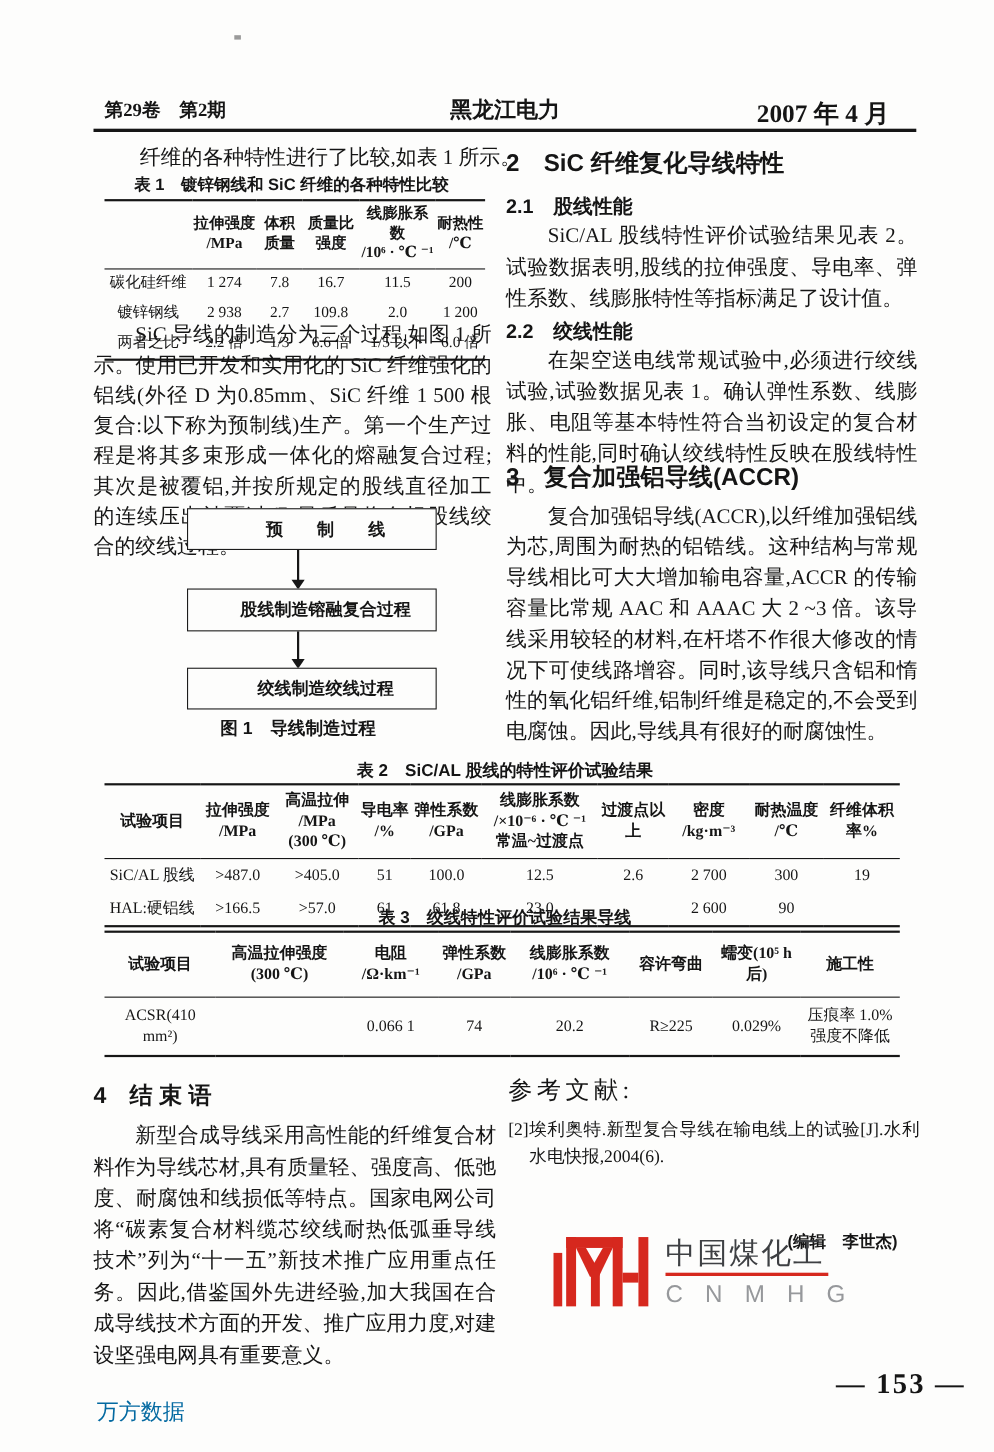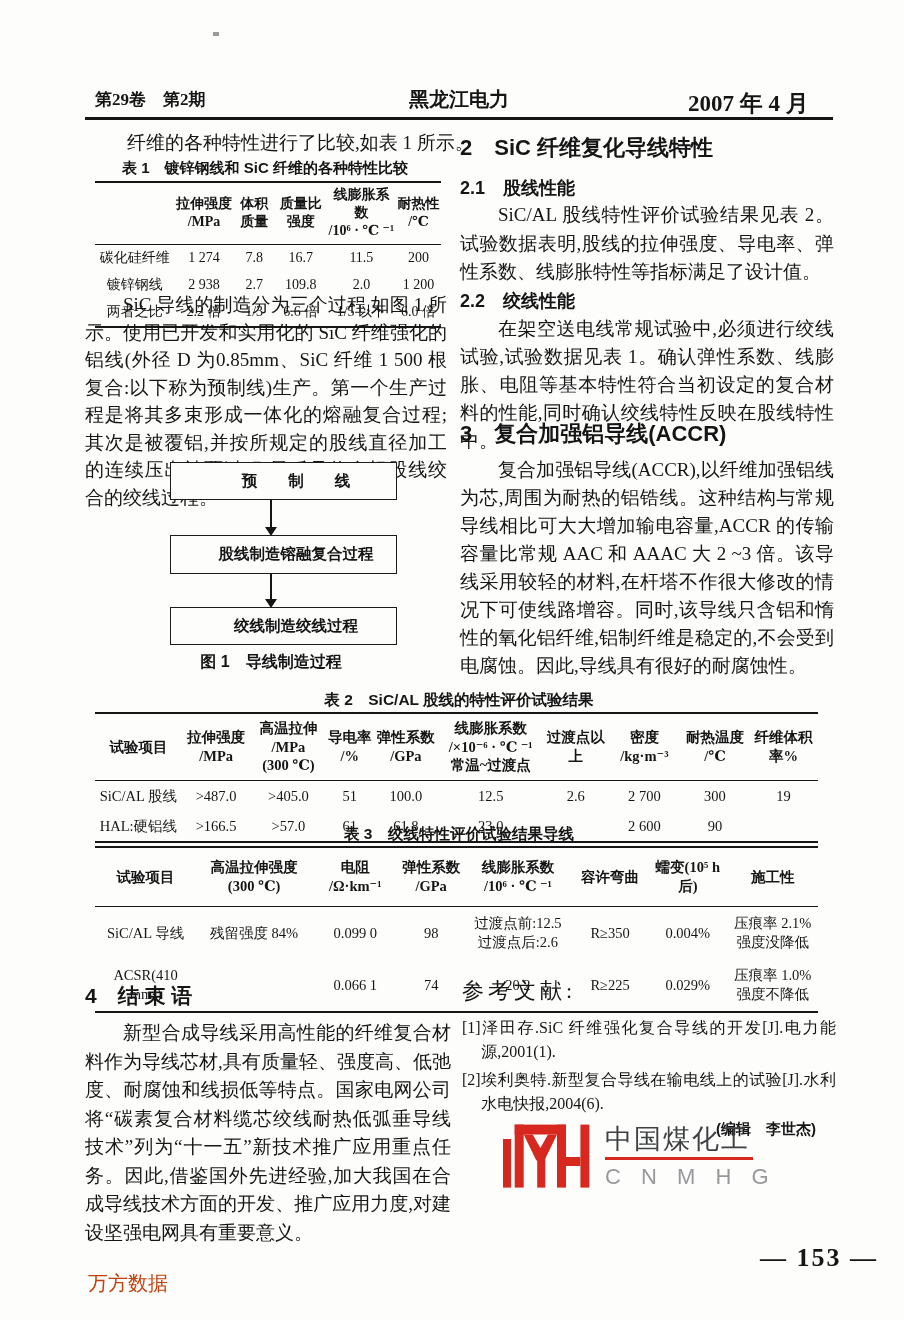--- a/index.html
+++ b/index.html
@@ -77,21 +77,21 @@
   
   .logo-wrap{left:503px;top:1124px;display:flex;align-items:center;}
   .logo-mark{width:90px;height:66px;margin-right:12px;}
   .logo-cn{font-size:27px;color:#3e4043;letter-spacing:2px;font-family:"Liberation Sans","DejaVu Sans",sans-serif;line-height:30px;}
   .logo-underline{height:2.5px;width:148px;margin-top:3px;}
   .logo-en{font-size:22px;color:#96989b;letter-spacing:7px;font-family:"Liberation Sans","DejaVu Sans",sans-serif;margin-top:4px;}
   .editor-note{left:716px;top:1120px;font-size:15px;}
 
   
   .page-num{left:760px;top:1243px;font-size:26px;font-weight:bold;letter-spacing:2px;text-align:right;}
-  .watermark{left:88px;top:1270px;font-size:20px;color:#c2410c;font-family:"Liberation Sans","DejaVu Sans",sans-serif;}
+  .watermark{left:88px;top:1270px;font-size:20px;color:#0369a1;font-family:"Liberation Sans","DejaVu Sans",sans-serif;}
 
   .speck{left:213px;top:32px;width:6px;height:4px;background:#9a9a9a;}
 </style>
 </head>
 <body>
 
 <div class="abs ph-issue">第29卷　第2期</div>
 <div class="abs ph-journal sansb">黑龙江电力</div>
 <div class="abs ph-date">2007 年 4 月</div>
 <div class="abs header-rule"></div>
@@ -260,51 +260,38 @@
 /GPa</th>
         <th>线膨胀系数
 /10⁶ · ℃ ⁻¹</th>
         <th>容许弯曲</th>
         <th>蠕变(10⁵ h 后)</th>
         <th>施工性</th>
       </tr>
     </thead>
   <tbody>
       <tr>
-        <td>SiC/AL 导线</td>
-        <td>残留强度 84%</td>
-        <td>0.099 0</td>
-        <td>98</td>
-        <td>过渡点前:12.5
-过渡点后:2.6</td>
-        <td>R≥350</td>
-        <td>0.004%</td>
-        <td>压痕率 2.1%
-强度没降低</td>
-      </tr>
-      <tr>
         <td>ACSR(410 mm²)</td>
         <td></td>
         <td>0.066 1</td>
         <td>74</td>
         <td>20.2</td>
         <td>R≥225</td>
         <td>0.029%</td>
         <td>压痕率 1.0%
 强度不降低</td>
       </tr>
     </tbody>
 </table>
 
 <div class="abs s4-title sansb">4　结 束 语</div>
 <div class="abs s4-para just">新型合成导线采用高性能的纤维复合材料作为导线芯材,具有质量轻、强度高、低弛度、耐腐蚀和线损低等特点。国家电网公司将“碳素复合材料缆芯绞线耐热低弧垂导线技术”列为“十一五”新技术推广应用重点任务。因此,借鉴国外先进经验,加大我国在合成导线技术方面的开发、推广应用力度,对建设坚强电网具有重要意义。</div>
 
 <div class="abs ref-title">参考文献:</div>
 <div class="abs ref-list">
-  <div class="ref-item just">[1]泽田存.SiC 纤维强化复合导线的开发[J].电力能源,2001(1).</div>
   <div class="ref-item just">[2]埃利奥特.新型复合导线在输电线上的试验[J].水利水电快报,2004(6).</div>
 </div>
 
 <div class="abs editor-note sansb">(编辑　李世杰)</div>
 
 <div class="abs logo-wrap">
   <svg class="logo-mark" viewBox="0 0 100 72">
     <g fill="#d6281e">
       <rect x="0" y="16" width="9" height="54"></rect>
       <rect x="13" y="0" width="10" height="70"></rect>

